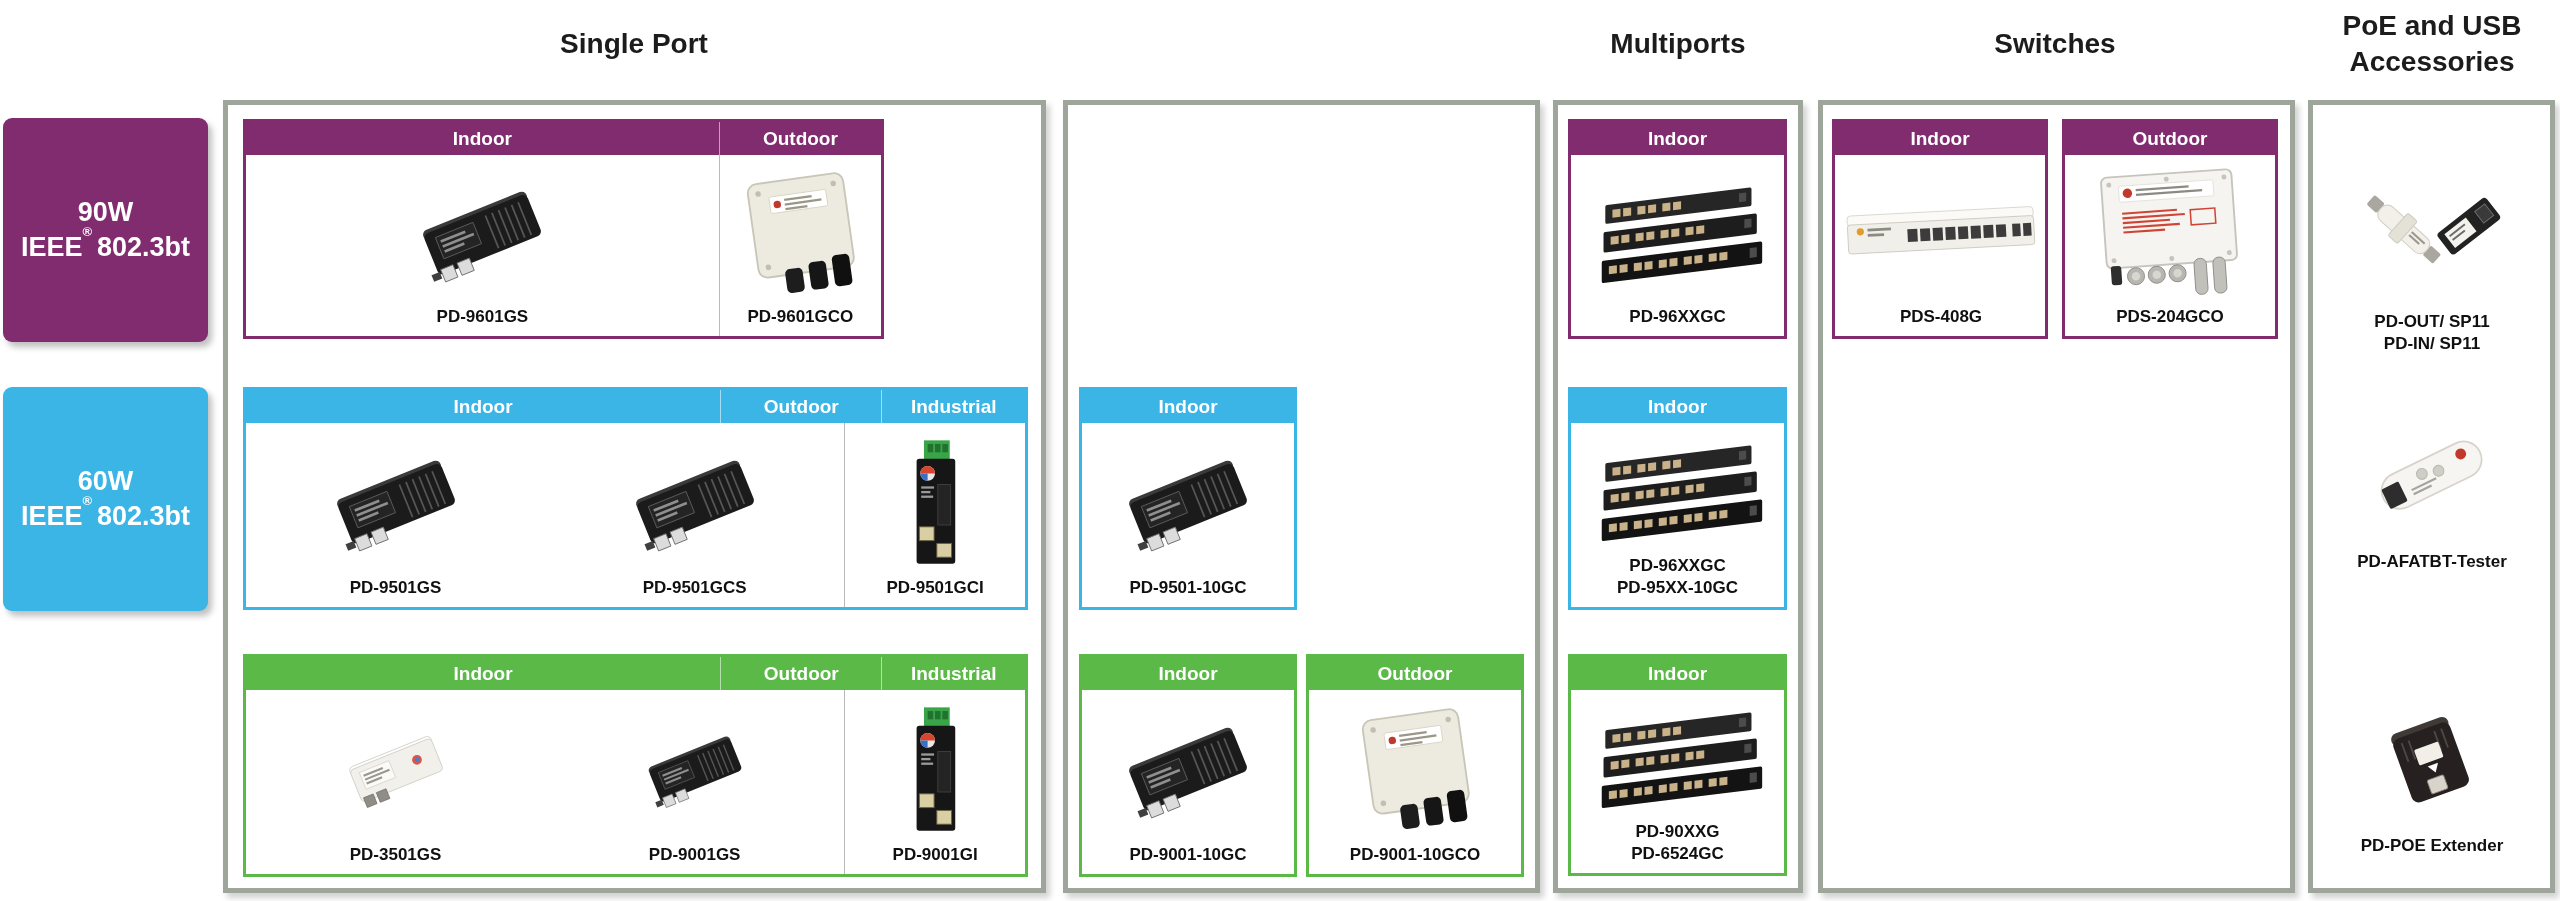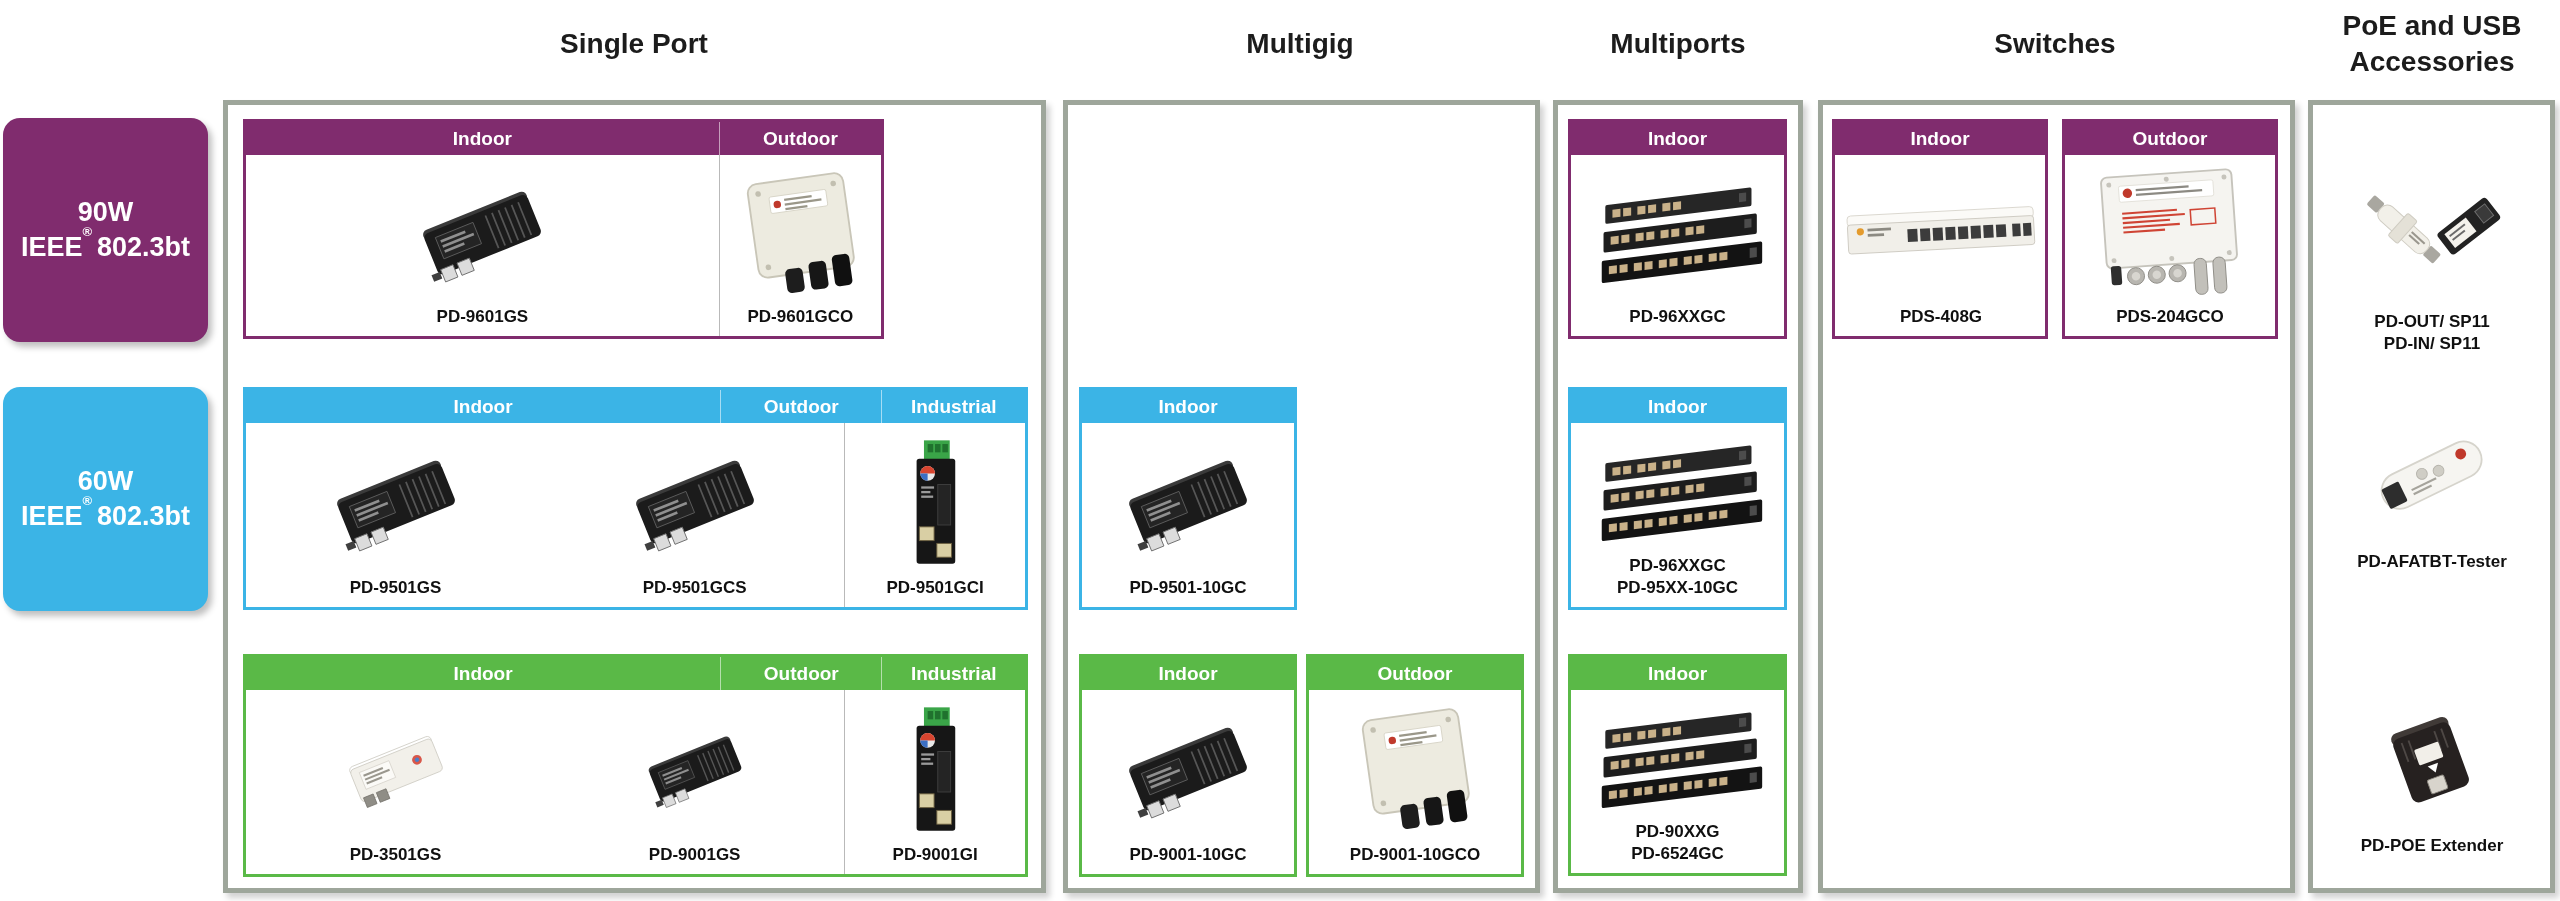--- a/index.html
+++ b/index.html
@@ -2,21 +2,21 @@
 <html><head>
 <meta charset="utf-8">
 <style>
   html,body{margin:0;padding:0;background:#ffffff;}
   #canvas{
     position:relative;width:2560px;height:901px;background:#ffffff;
     font-family:"Liberation Sans",sans-serif;overflow:hidden;padding-left:12px;
   }
   .col-title{position:absolute;font-size:28px;font-weight:bold;color:#1c1c1c;text-align:center;line-height:36px;}
   .row-label{
-    position:absolute;left:3px;width:205px;border-radius:17px;color:#fff;
+    position:absolute;left:3px;width:205px;border-radius:9px;color:#fff;
     display:flex;flex-direction:column;align-items:center;justify-content:center;
     text-align:center;font-weight:bold;box-shadow:4px 5px 6px rgba(0,0,0,.25);
   }
   .rl-power{font-size:27px;line-height:35px;}
   .rl-spec{font-size:27px;line-height:35px;}
   .rl-spec sup{font-size:13px;margin-right:5px;top:-10px;position:relative;line-height:0;}
   .section{
     position:absolute;top:100px;height:793px;border:5px solid #9ea69b;
     box-sizing:border-box;background:#fff;box-shadow:4px 5px 6px rgba(0,0,0,.18);
   }
@@ -279,21 +279,20 @@
         <polygon points="70,70 82,70 76,79" fill="#ffffff"></polygon>
         <rect x="64" y="84" width="19" height="16" rx="2" fill="#d8d4cc" stroke="#8a867e"></rect>
       </g>
     </symbol>
   </defs>
 </svg>
 
 <div id="canvas">
 
   <div class="col-title" style="left:434px;top:26px;width:400px">Single Port</div>
-  <div class="col-title" style="left:1150px;top:26px;width:300px">Multigig</div>
   <div class="col-title" style="left:1528px;top:26px;width:300px">Multiports</div>
   <div class="col-title" style="left:1905px;top:26px;width:300px">Switches</div>
   <div class="col-title" style="left:2307px;top:8px;width:250px">
     <div>PoE and USB</div>
     <div>Accessories</div>
   </div>
 
   <div class="row-label purple-bg" style="top: 118px; height: 224px; background-color: rgb(128, 44, 110);">
     <div class="rl-power">90W</div>
     <div class="rl-spec"><span>IEEE</span><sup>®</sup><span>802.3bt</span></div>

